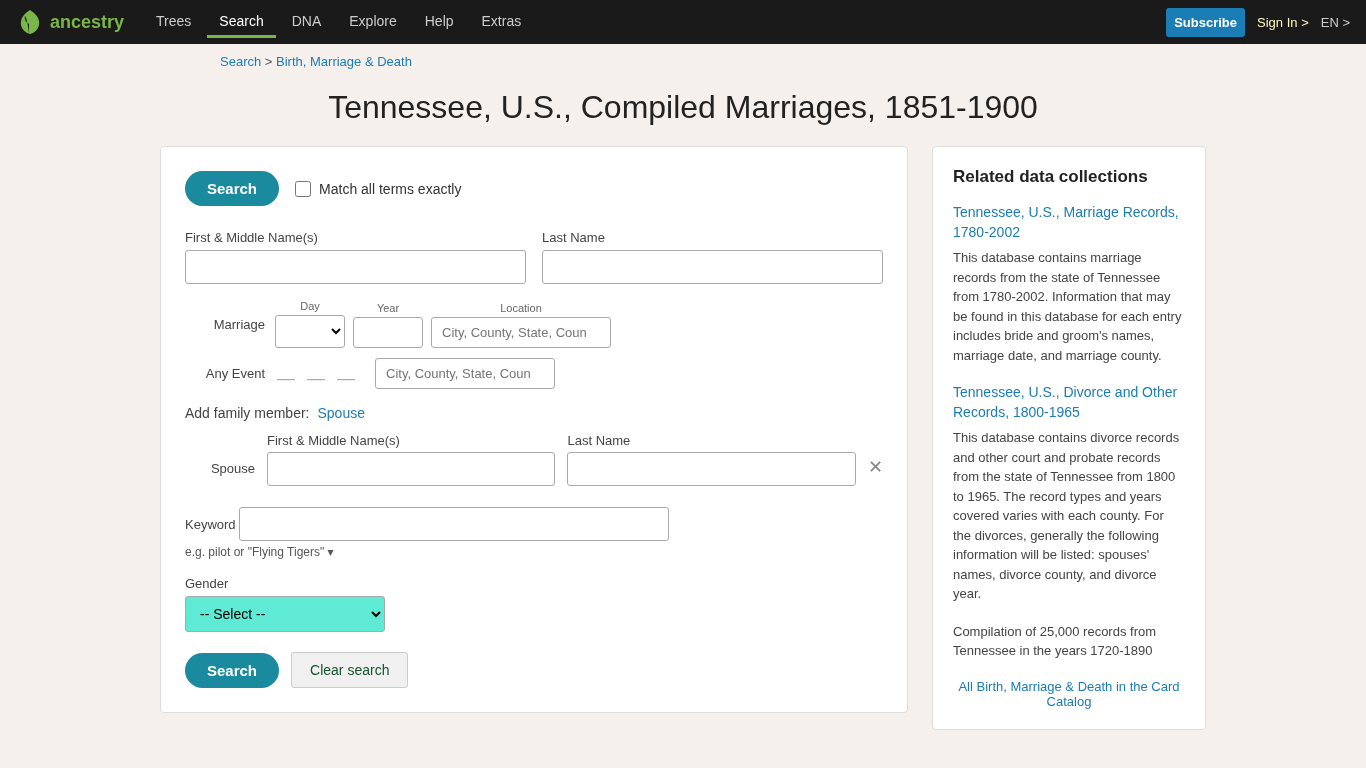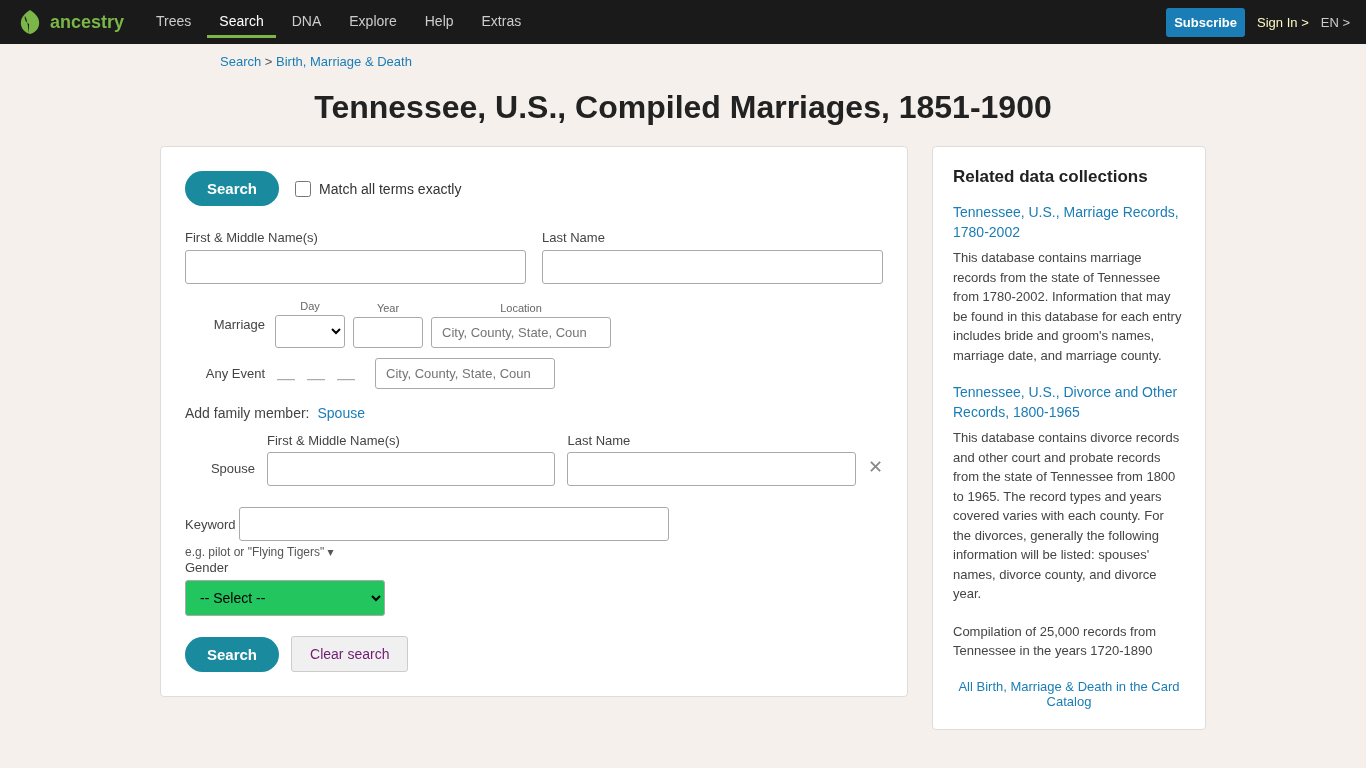--- a/index.html
+++ b/index.html
@@ -81,21 +81,21 @@
     }
     .breadcrumb a { color: #1a7db5; text-decoration: none; }
 
     
     .page-title-area {
       text-align: center;
       padding: 10px 0 20px;
     }
     .page-title {
       font-size: 32px;
-      font-weight: bold;
+      font-weight: normal;
       color: #222;
     }
 
     
     .main-layout {
       display: flex;
       gap: 24px;
       padding: 0 160px 40px;
       align-items: flex-start;
     }
@@ -275,20 +275,21 @@
       background: none;
       border: none;
       font-size: 18px;
       color: #888;
       cursor: pointer;
       padding-bottom: 8px;
     }
 
     
     .keyword-section {
+      margin-bottom: 16px;
     }
     .keyword-hint {
       font-size: 12px;
       color: #555;
       margin-top: 4px;
       display: flex;
       align-items: center;
       gap: 3px;
       cursor: pointer;
     }
@@ -296,33 +297,33 @@
     
     .gender-section {
       margin-bottom: 20px;
     }
     .gender-select {
       border: 1px solid #aaa;
       border-radius: 3px;
       padding: 8px 10px;
       font-size: 14px;
       width: 200px;
-      background: #22c55e;
+      background: #5eead4;
       cursor: pointer;
     }
 
     
     .form-actions {
       display: flex;
       gap: 12px;
       align-items: center;
     }
     .clear-btn {
       background: #f0f0f0;
-      color: #701a75;
+      color: #14532d;
       border: 1px solid #ccc;
       padding: 9px 18px;
       border-radius: 3px;
       font-size: 14px;
       cursor: pointer;
     }
 
     
     .right-sidebar {
       width: 274px;

